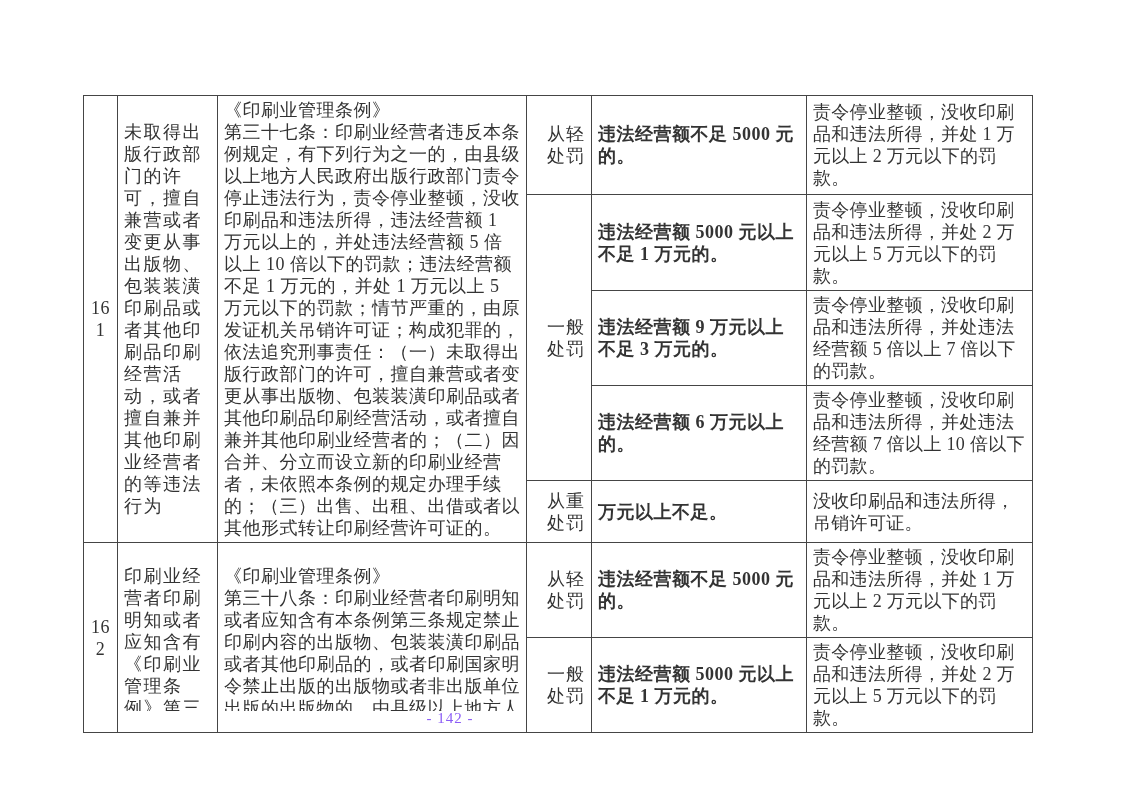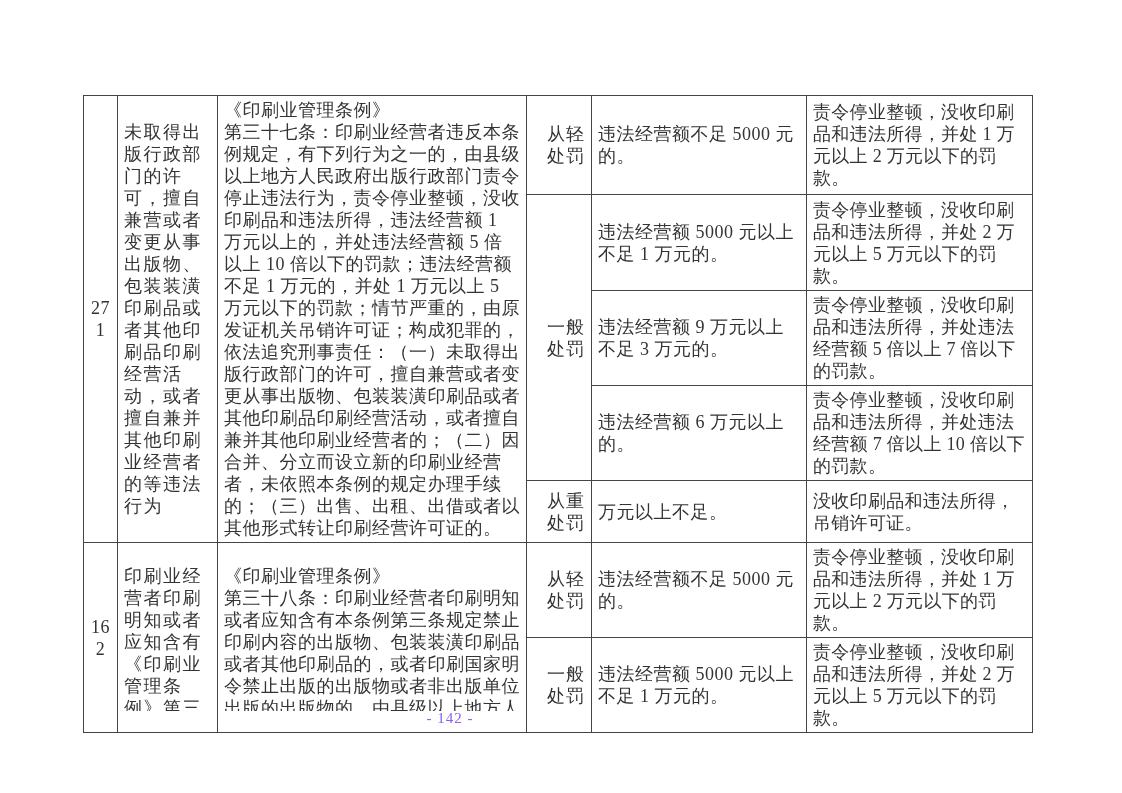--- a/index.html
+++ b/index.html
@@ -37,21 +37,21 @@
   tr.r3 { height: 81px; }
   tr.r4 { height: 82px; }
   tr.r5 { height: 62px; }
   tr.r6 { height: 76px; }
   tr.r7 { height: 74px; }
 
   td.id-cell { text-align: center; font-size: 14px; letter-spacing: 0.5px; }
   td.violation-cell { letter-spacing: 1.5px; line-height: 23px; padding: 4px 7px; }
   td.legal-cell { letter-spacing: 0.5px; line-height: 22px; padding: 4px 7px; }
   td.level-cell { text-align: right; letter-spacing: 1px; padding: 3px 2px; }
-  td.cond-cell { letter-spacing: 0.5px; line-height: 22px; }
+  td.cond-cell { letter-spacing: 0.5px; line-height: 22px; font-weight: bold; }
   td.pen-cell { letter-spacing: 0.3px; line-height: 21px; padding: 2px 6px; }
 
   td.top-align { vertical-align: top; }
   .clip-box { max-height: 146px; overflow: hidden; }
   td.b-heavy { border-top-width: 2px; }
 
   .footer {
     position: absolute;
     left: 0; top: 710px;
     width: 900px;
@@ -72,21 +72,21 @@
       <col style="width:100px">
       <col style="width:309px">
       <col style="width:65px">
       <col style="width:215px">
       <col style="width:226px">
     </colgroup>
     <tbody>
 
       <tr class="r1">
         <td class="id-cell" rowspan="5">
-          <span>271</span>
+          <span>161</span>
         </td>
         <td class="violation-cell" rowspan="5">
           <div>未取得出版行政部门的许可，擅自兼营或者变更从事出版物、包装装潢印刷品或者其他印刷品印刷经营活动，或者擅自兼并其他印刷业经营者的等违法行为</div>
         </td>
         <td class="legal-cell" rowspan="5">
           <div>《印刷业管理条例》</div>
           <div>第三十七条：印刷业经营者违反本条例规定，有下列行为之一的，由县级以上地方人民政府出版行政部门责令停止违法行为，责令停业整顿，没收印刷品和违法所得，违法经营额 1 万元以上的，并处违法经营额 5 倍以上 10 倍以下的罚款；违法经营额不足 1 万元的，并处 1 万元以上 5 万元以下的罚款；情节严重的，由原发证机关吊销许可证；构成犯罪的，依法追究刑事责任：（一）未取得出版行政部门的许可，擅自兼营或者变更从事出版物、包装装潢印刷品或者其他印刷品印刷经营活动，或者擅自兼并其他印刷业经营者的；（二）因合并、分立而设立新的印刷业经营者，未依照本条例的规定办理手续的；（三）出售、出租、出借或者以其他形式转让印刷经营许可证的。</div>
         </td>
         <td class="level-cell">
           <span>从轻处罚</span>

